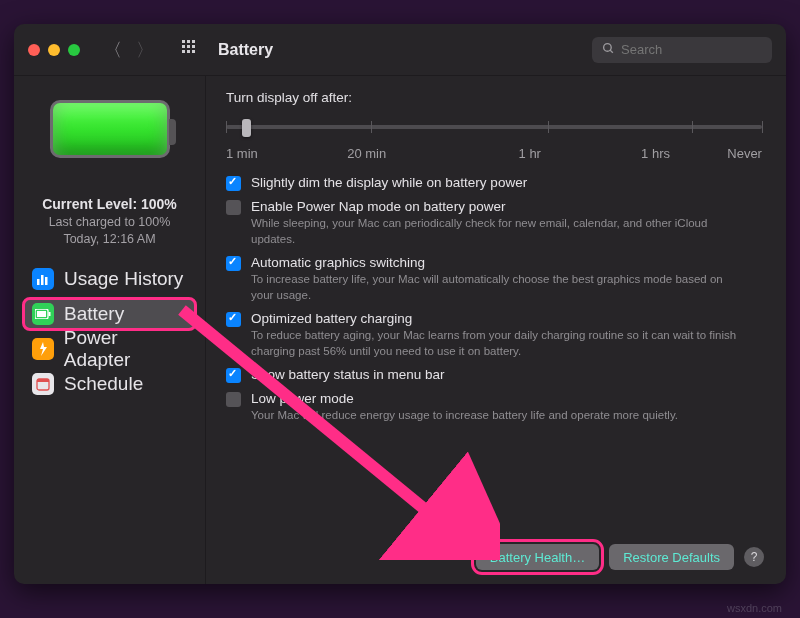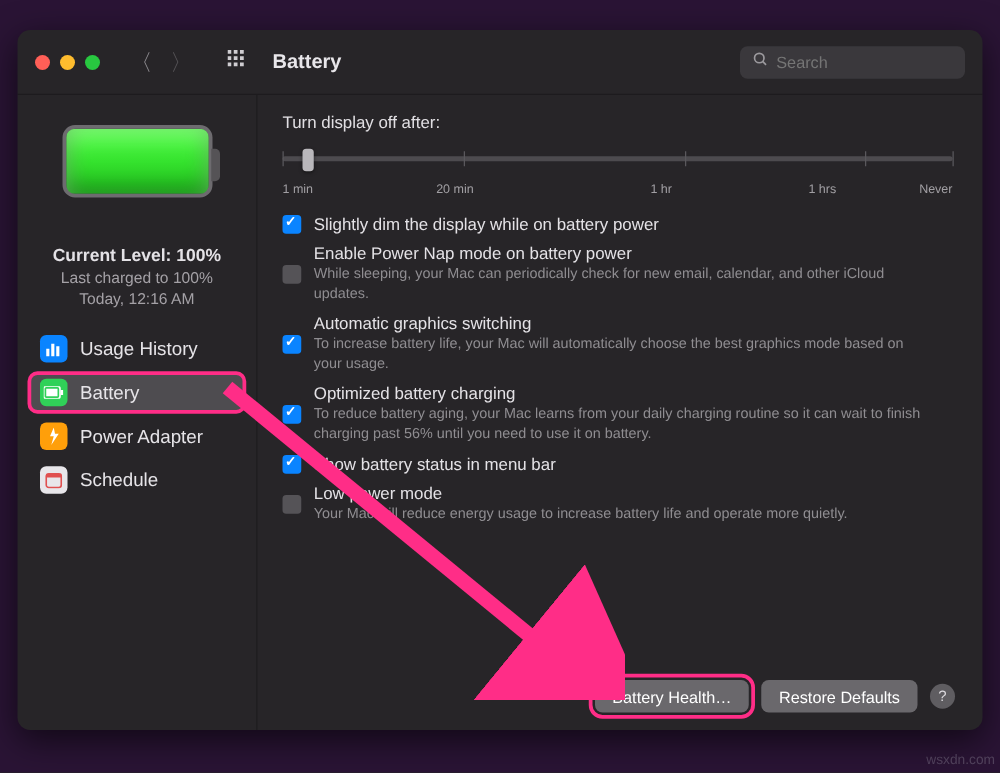--- a/index.html
+++ b/index.html
@@ -75,62 +75,62 @@
     background: #555356; border-radius: 0 4px 4px 0;
   }
   .status { text-align: center; margin-top: 18px; color: #e4e2e6; }
   .status .lvl { font-weight: 700; font-size: 14px; margin-top: 20px; }
   .status .sub { font-size: 12.5px; color: #a4a1a6; margin-top: 3px; }
   .nav { width: 100%; margin-top: 18px; }
   .nav-item {
     display: flex; align-items: center; gap: 10px;
     height: 30px; padding: 0 8px;
     border-radius: 6px; color: #e6e4e8;
-    font-size: 15px; cursor: pointer; position: relative;
+    font-size: 19px; cursor: pointer; position: relative;
     margin-bottom: 5px;
   }
   .nav-item.sel { background: #4e4c50; }
   .ico { width: 22px; height: 22px; border-radius: 5px; display: flex; align-items: center; justify-content: center; color: white; font-size: 12px; }
   .ico.blue { background: #0a84ff; }
   .ico.green { background: #30d158; }
   .ico.orange { background: #ff9f0a; }
   .ico.white { background: #e8e6ea; color: #555; }
   .nav-item.hl { outline: 3px solid #ff2d87; outline-offset: -1px; }
   
   .main { flex: 1; padding: 14px 24px 14px 20px; color: #e1dfe3; overflow: hidden; position: relative; }
   .label { font-size: 13.5px; margin-bottom: 8px; }
   .slider-wrap { position: relative; height: 28px; margin-bottom: 5px; }
   .slider-track { position: absolute; top: 12px; left: 0; right: 0; height: 4px; background: #4d4b4f; border-radius: 2px; }
   .slider-thumb { position: absolute; top: 6px; left: 3%; width: 9px; height: 18px; background: #b9b7bb; border-radius: 3px; box-shadow: 0 1px 3px rgba(0,0,0,.5); }
   .slider-tick {
     position: absolute; top: 8px; width: 1px; height: 12px; background: #5a585c;
   }
-  .slider-labels { display: flex; justify-content: space-between; font-size: 10px; color: #a19fa3; padding: 0 0 4px 0; align-items: flex-end; }
+  .slider-labels { display: flex; justify-content: space-between; font-size: 13px; color: #a19fa3; padding: 0 0 4px 0; align-items: flex-end; }
   .opts { margin-top: 10px; }
-  .opt { display: flex; align-items: center; gap: 10px; margin-bottom: 8px; }
+  .opt { display: flex; align-items: flex-start; gap: 10px; margin-bottom: 8px; }
   .cb {
     width: 15px; height: 15px; border-radius: 3px; flex: 0 0 15px;
     margin-top: 1px; position: relative; cursor: pointer;
   }
   .cb.on { background: #0a84ff; }
   .cb.on::after { content: "✓"; color: white; font-size: 11px; position: absolute; left: 2px; top: -1px; font-weight: 700; }
   .cb.off { background: #555357; }
   .opt-body .t { font-size: 13.5px; color: #e4e2e6; }
   .opt-body .d { font-size: 11.5px; color: #8f8d91; margin-top: 2px; line-height: 1.35; max-width: 490px; }
   .footer { position: absolute; bottom: 14px; right: 22px; display: flex; align-items: center; gap: 10px; }
   .btn {
-    background: #6a686c; color: #ffffff;
+    background: #6a686c; color: #5eead4;
     border: none; border-radius: 6px;
     height: 26px; padding: 1px 14px; font-size: 13px; cursor: pointer;
   }
   .btn.hl { outline: 3px solid #ff2d87; outline-offset: 2px; }
   .help { width: 20px; height: 20px; border-radius: 50%; background: #5f5d61; color: #d9d7db; display: flex; align-items: center; justify-content: center; font-size: 12px; cursor: pointer; }
   
   .arrow-svg { position: absolute; left: 160px; top: 300px; pointer-events: none; z-index: 10; }
-  .watermark { position:absolute; bottom: 4px; right: 4px; color: rgba(180,180,190,.28); font-size: 11px;}
+  .watermark { position:absolute; bottom: 4px; right: 18px; color: rgba(180,180,190,.28); font-size: 11px;}
 </style>
 </head>
 <body>
 
 <div class="window">
   <div class="titlebar">
     <div class="traffic">
       <div class="dot r"></div>
       <div class="dot y"></div>
       <div class="dot g"></div>

